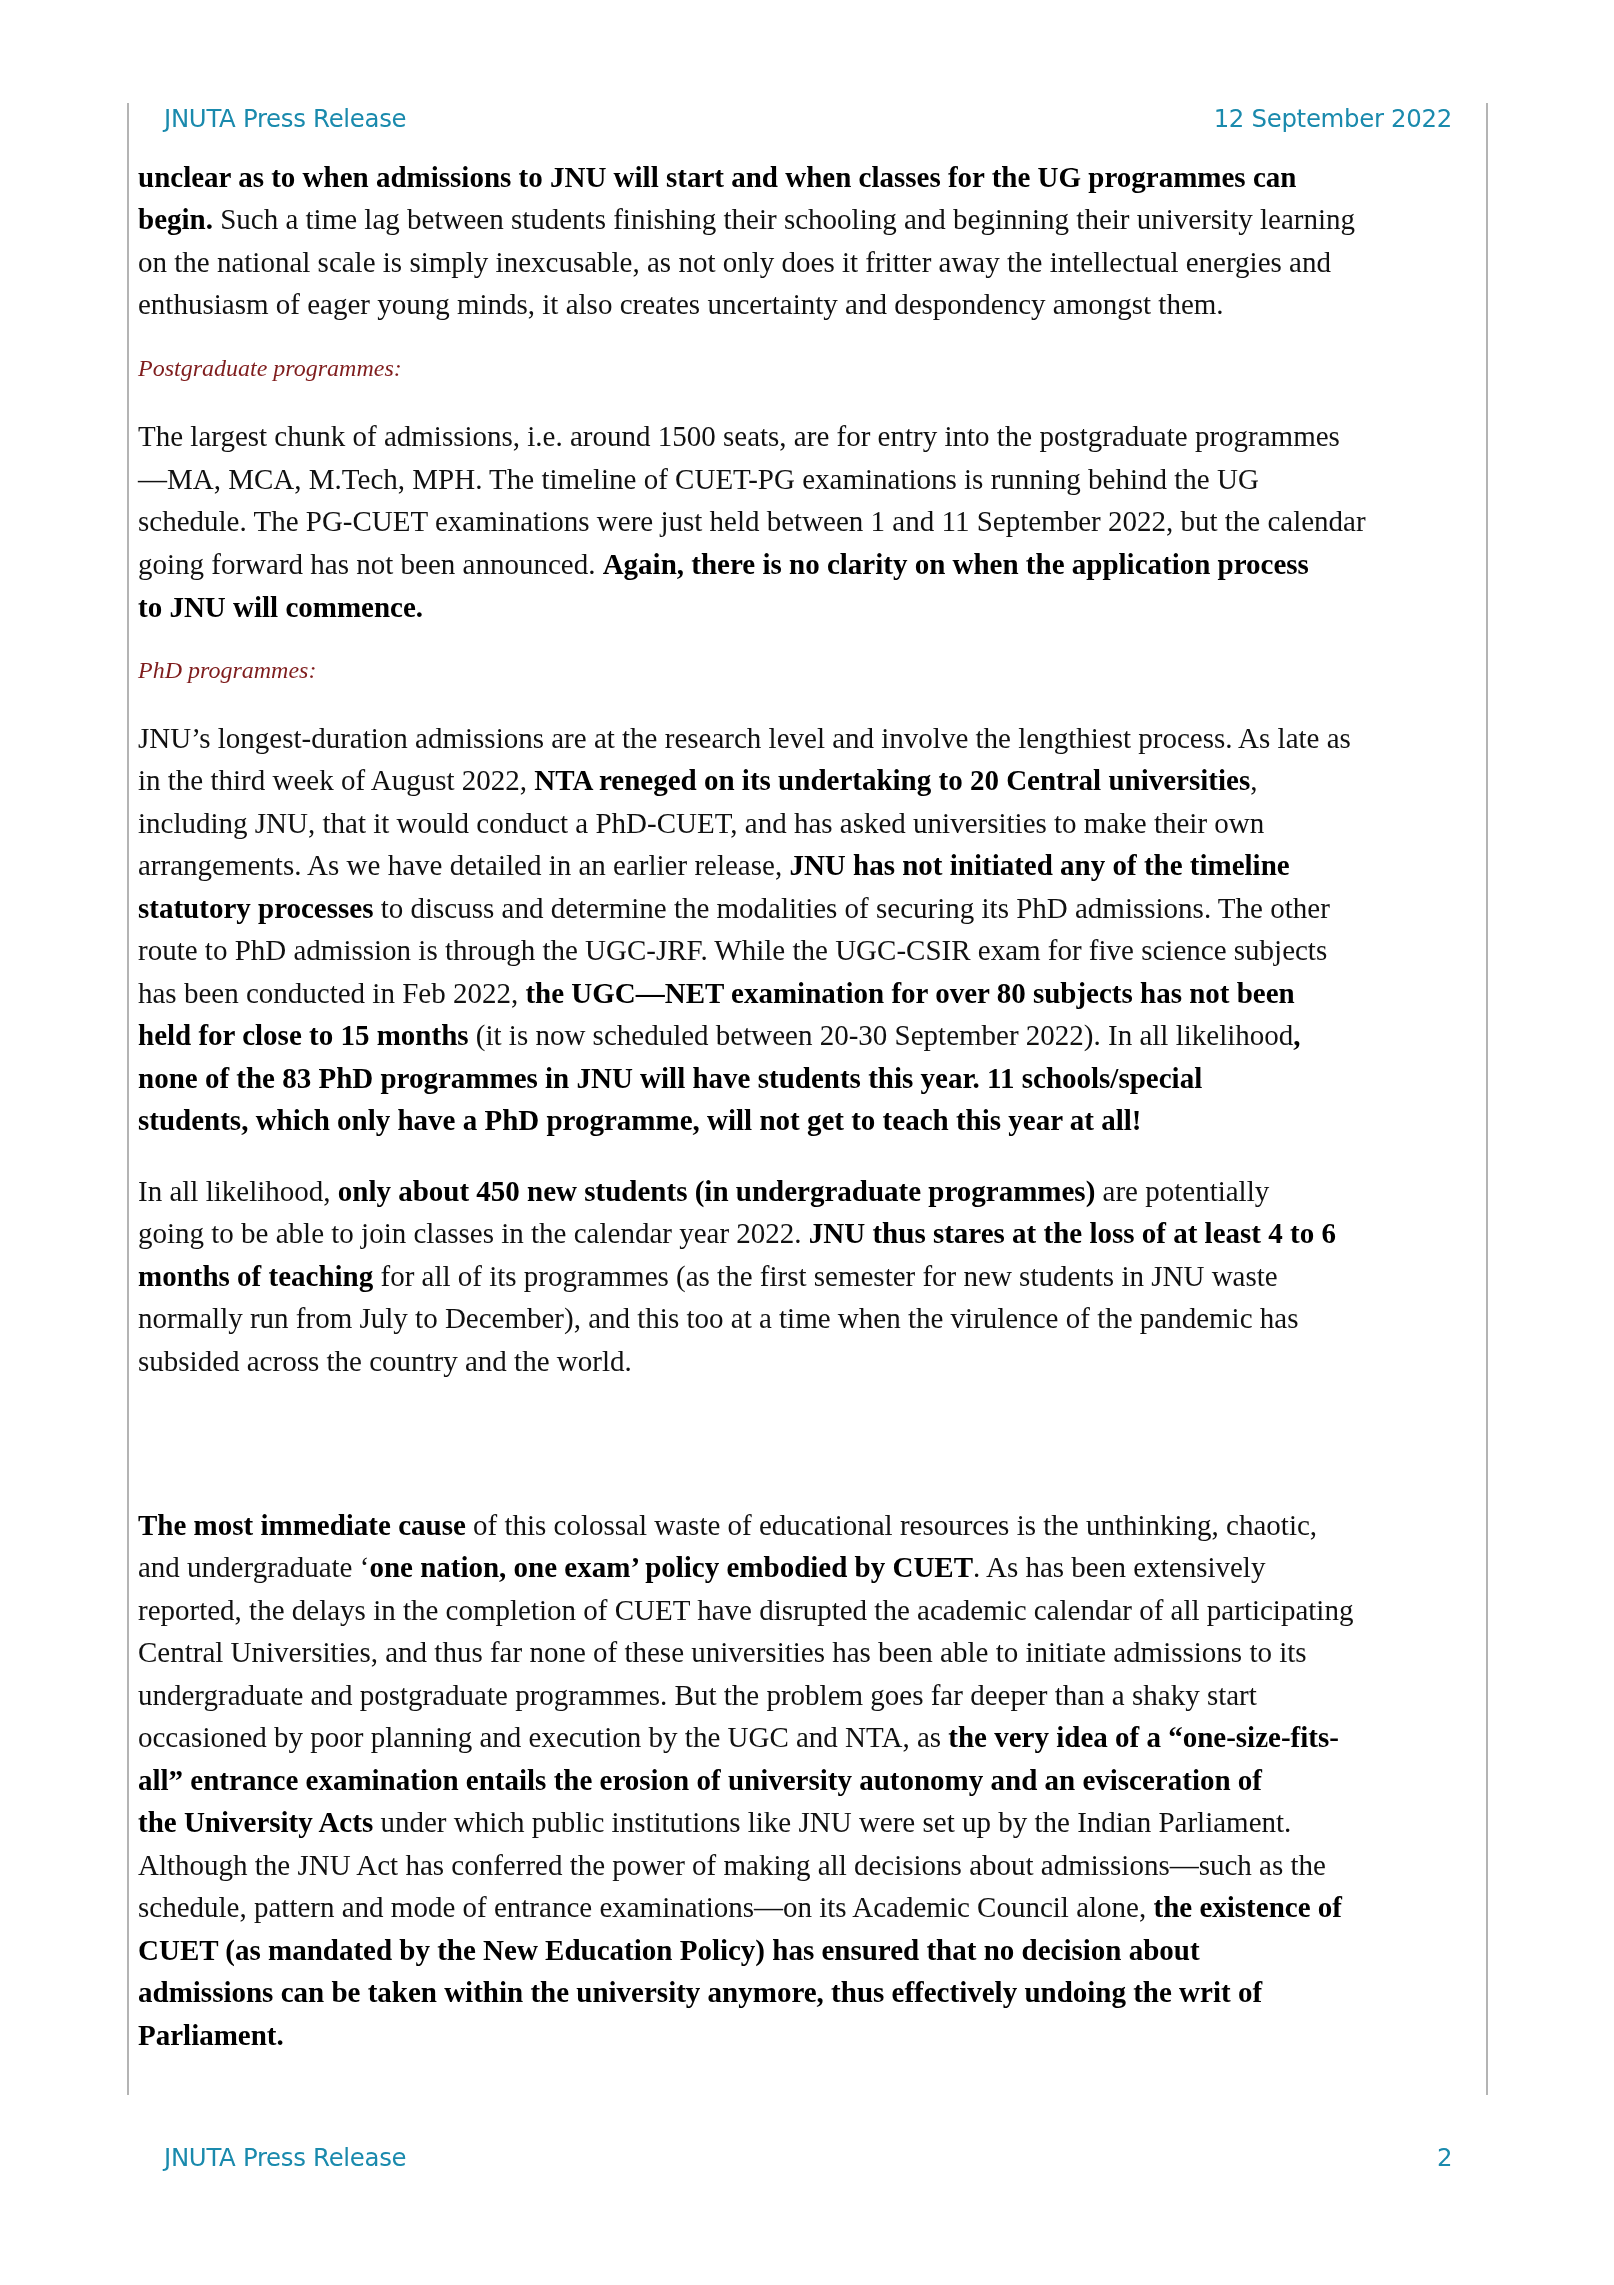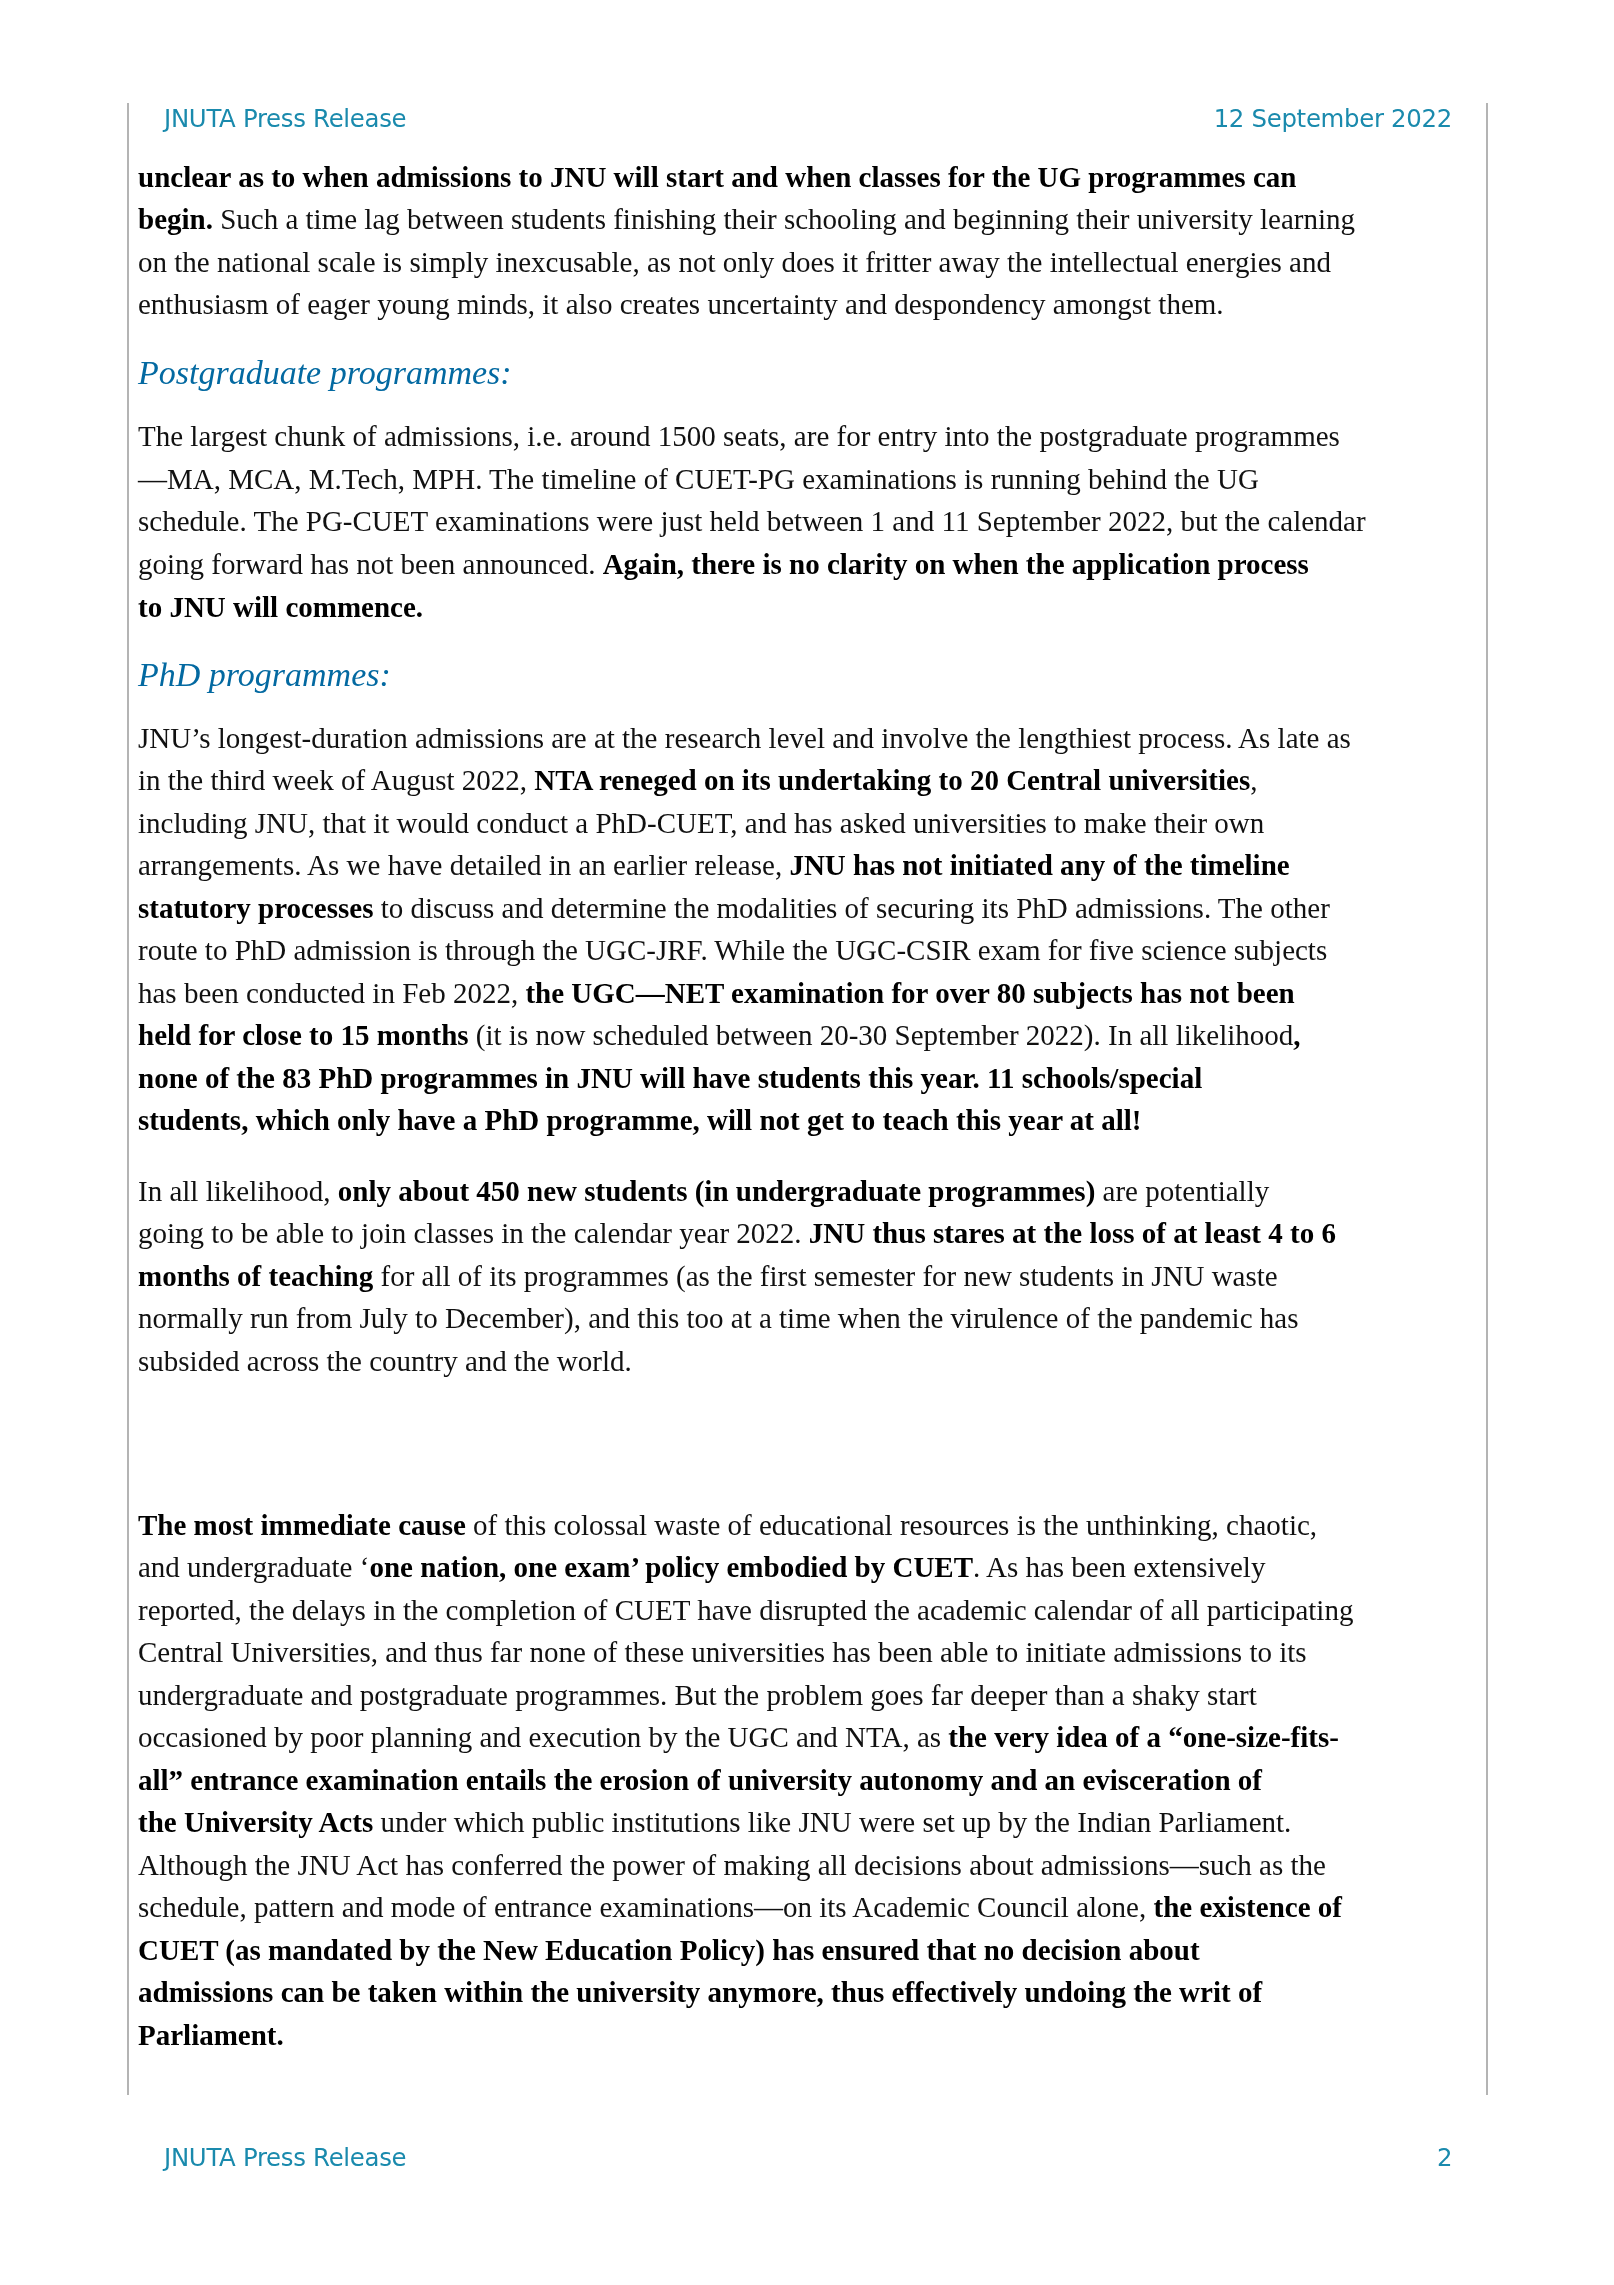--- a/index.html
+++ b/index.html
@@ -4,21 +4,21 @@
 <style>
   html, body { margin:0; padding:0; background:#ffffff; }
   body { width:1615px; height:2285px; position:relative; overflow:hidden; }
   .page { position:absolute; left:0; top:0; width:1615px; height:2285px; background:#fff; }
   .vborder { position:absolute; top:103px; height:1992px; width:1.8px; background:#b4b4b4; }
   .vborder.left { left:127px; }
   .vborder.right { left:1486px; }
   .hdr { position:absolute; font-family:"DejaVu Sans", sans-serif; font-size:24.4px; color:#1a8aad; line-height:1; white-space:nowrap; letter-spacing:-0.3px; }
   .line { position:absolute; left:138px; font-family:"Liberation Serif", "DejaVu Serif", serif; font-size:29px; color:#111; white-space:nowrap; line-height:1; }
   .line b { font-weight:bold; color:#000; }
-  .subhead { position:absolute; left:138px; font-family:"Liberation Serif", serif; font-style:italic; font-size:34px; color:#0369a1; white-space:nowrap; line-height:1; }
+  .subhead { position:absolute; left:138px; font-family:"Liberation Serif", serif; font-style:italic; font-size:24px; color:#7f1d1d; white-space:nowrap; line-height:1; }
   .bighead { position:absolute; left:138px; font-family:"DejaVu Serif", serif; font-weight:bold; font-size:52px; color:#0f8ab2; white-space:nowrap; line-height:1; letter-spacing:-0.9px; }
 </style>
 </head>
 <body>
 
 <div class="page">
   <div class="vborder left"></div>
   <div class="vborder right"></div>
 
   <div class="hdr" style="left:164px; top:107px;">JNUTA Press Release</div>

